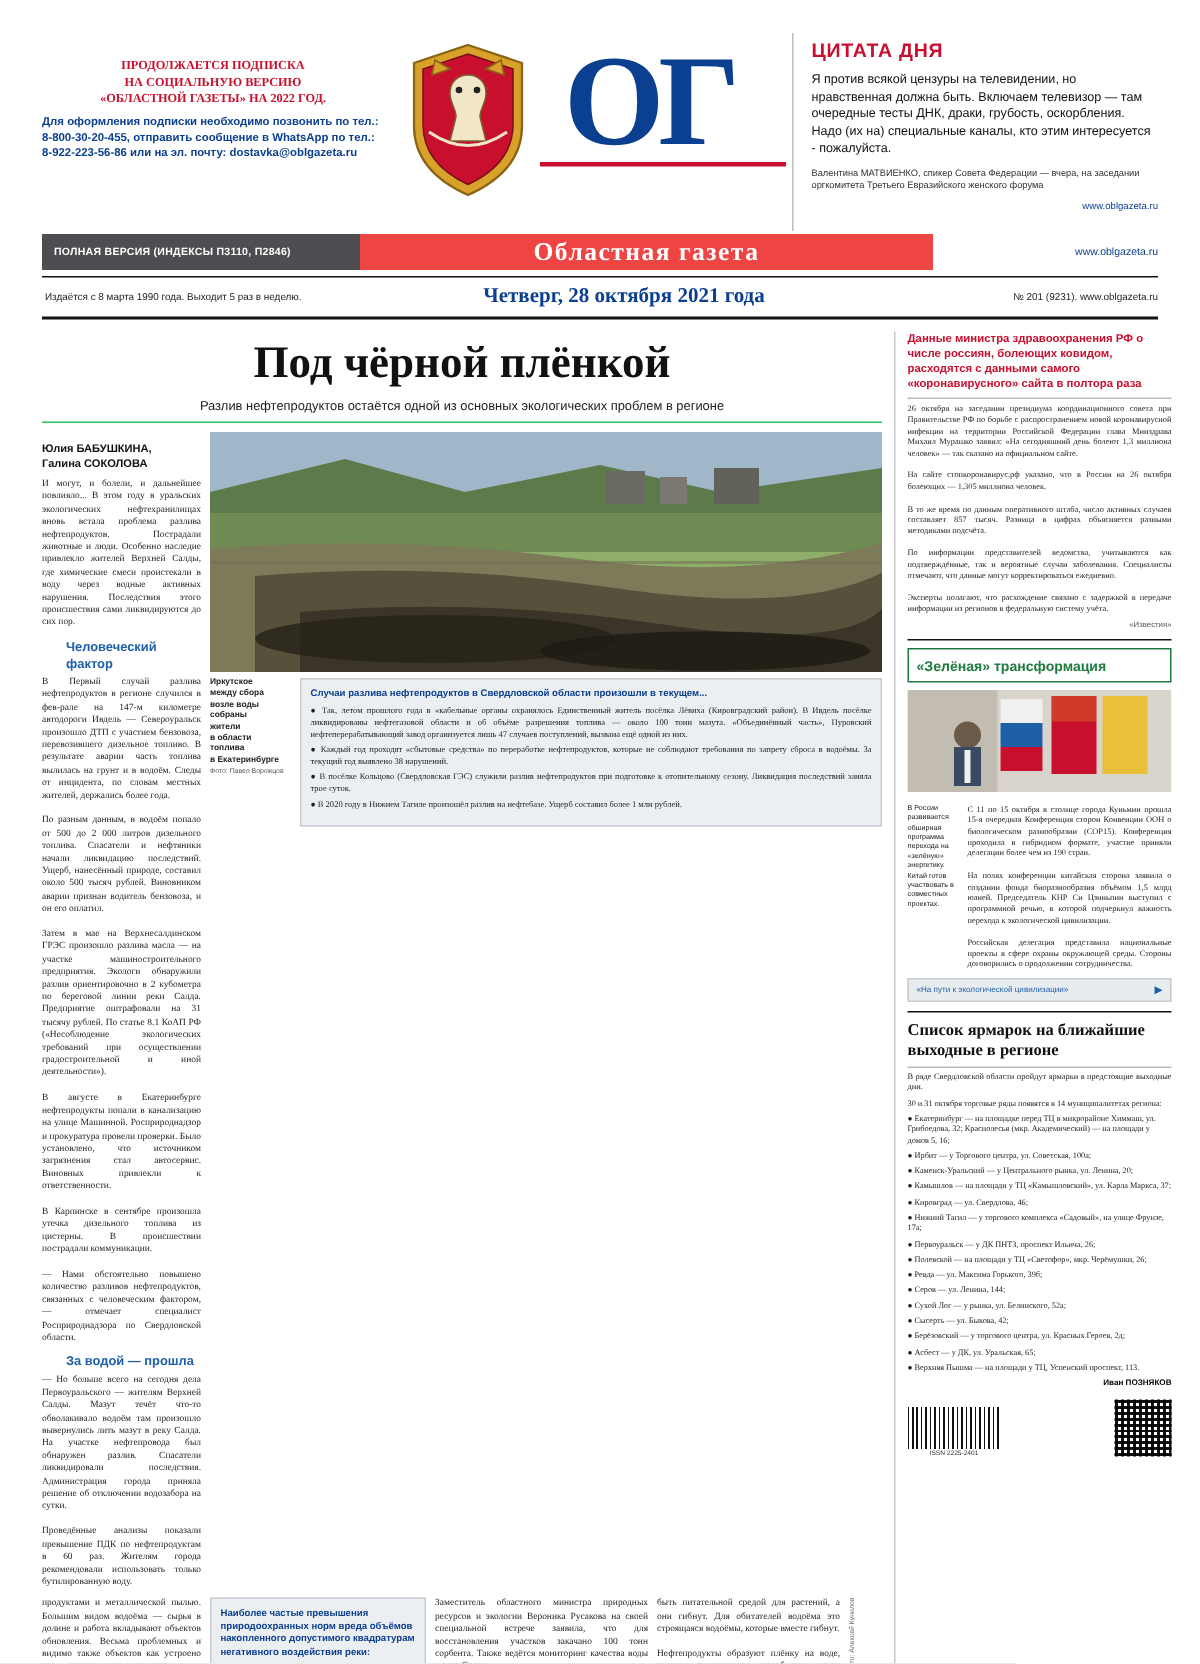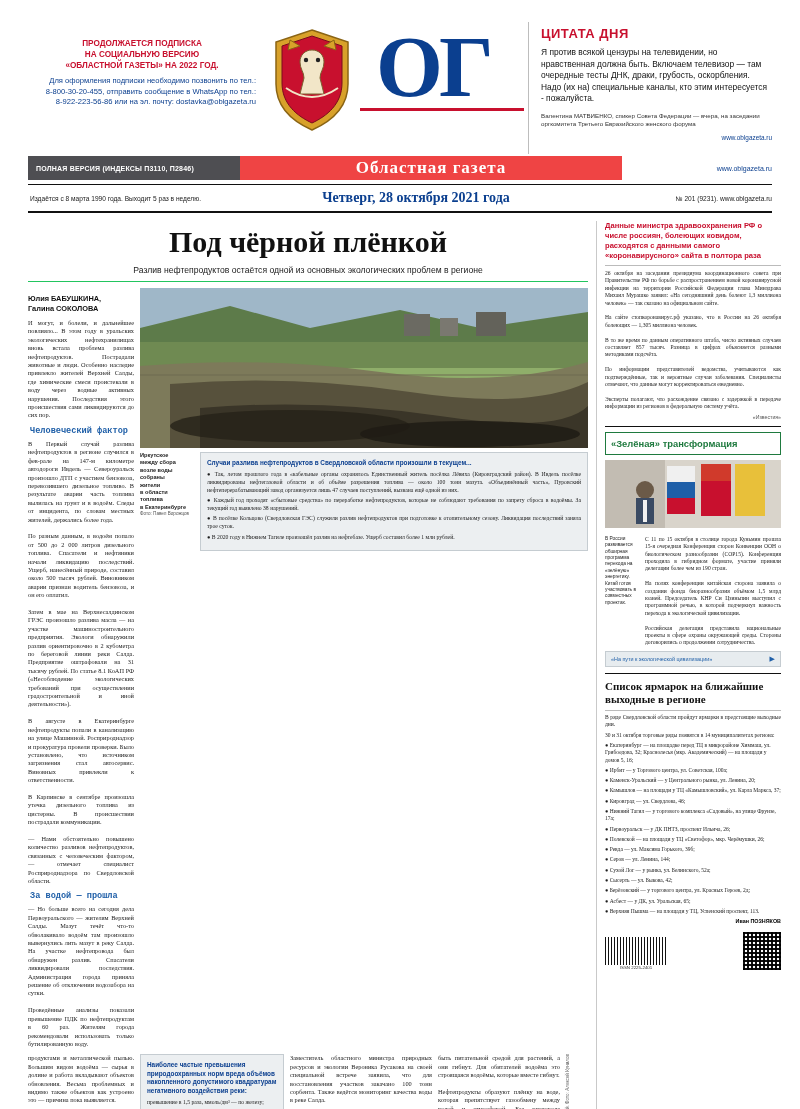--- a/index.html
+++ b/index.html
@@ -3,22 +3,22 @@
 <meta charset="utf-8">
 <style>
   html,body{margin:0;padding:0;background:#d8d8d8;}
   body{font-family:"Liberation Serif", serif;}
   .page{width:800px;height:1109px;background:#ffffff;position:relative;overflow:hidden;box-sizing:border-box;}
   .inner{position:absolute;left:28px;top:22px;width:744px;height:1065px;}
 
   
   .masthead{display:flex;height:132px;}
   .mast-left{width:228px;padding-top:16px;}
-  .mast-left .sub-red{color:#c8102e;font-family:Liberation Sans, sans-serif;font-weight:bold;font-size:8.2px;line-height:11px;text-align:center;}
-  .mast-left .sub-blue{color:#0b3f8f;font-family:"Liberation Sans",sans-serif;font-weight:normal;font-size:7.6px;line-height:10.5px;text-align:right;margin-top:5px;margin-left:16px;}
+  .mast-left .sub-red{color:#c8102e;font-family:Liberation Serif, serif;font-weight:bold;font-size:8.2px;line-height:11px;text-align:center;}
+  .mast-left .sub-blue{color:#0b3f8f;font-family:"Liberation Sans",sans-serif;font-weight:bold;font-size:7.6px;line-height:10.5px;text-align:left;margin-top:5px;}
   .mast-center{width:272px;position:relative;}
   .coat{position:absolute;left:14px;top:6px;width:84px;height:104px;}
   .og{position:absolute;left:120px;top:2px;font-family:"Liberation Serif",serif;font-weight:bold;font-size:86px;color:#0b3f8f;letter-spacing:-4px;line-height:86px;}
   .og-line{position:absolute;left:104px;top:86px;width:164px;height:3px;background:#c8102e;}
   .mast-right{flex:1;padding-left:12px;border-left:1px solid #bdbdbd;}
   .quote-title{color:#c8102e;font-family:"Liberation Sans",sans-serif;font-weight:bold;font-size:13px;letter-spacing:.5px;margin:4px 0 6px 0;}
   .quote-body{font-family:"Liberation Sans",sans-serif;font-size:8.4px;line-height:11.6px;color:#111;}
   .quote-attr{font-family:"Liberation Sans",sans-serif;font-size:6.2px;line-height:8px;color:#333;margin-top:7px;}
   .quote-site{font-family:"Liberation Sans",sans-serif;font-size:6.4px;color:#0b3f8f;text-align:right;margin-top:6px;}
 
@@ -35,21 +35,21 @@
 
   
   .content{display:flex;margin-top:8px;}
   .leftcol{width:560px;}
   .rightcol{width:176px;margin-left:8px;border-left:1px solid #c9c9c9;padding-left:8px;}
 
   h1.head{font-family:"Liberation Serif",serif;font-weight:bold;font-size:30px;text-align:center;margin:4px 0 6px 0;color:#111;}
   .deck{font-family:"Liberation Sans",sans-serif;font-size:8.6px;text-align:center;color:#222;border-bottom:1px solid #22c55e;padding-bottom:6px;}
 
   .byline{font-family:"Liberation Sans",sans-serif;font-weight:bold;font-size:7.4px;color:#111;line-height:10px;margin:6px 0 5px 0;}
-  .sub-h{color:#1f5fa8;font-family:Liberation Mono, monospace;font-weight:bold;font-size:8.6px;margin:6px 0 3px 2px;line-height:11px;}
+  .sub-h{color:#1f5fa8;font-family:Liberation Sans, sans-serif;font-weight:bold;font-size:8.6px;margin:6px 0 3px 16px;line-height:11px;}
 
   .col-text{font-family:"Liberation Serif",serif;font-size:6.3px;line-height:8.4px;color:#1c1c1c;text-align:justify;}
 
   .photo{background:#6f8a5a;position:relative;overflow:hidden;}
   .caption{font-family:"Liberation Sans",sans-serif;font-size:5.6px;line-height:7.4px;color:#222;}
   .credit{font-family:"Liberation Sans",sans-serif;font-size:4.6px;color:#555;}
 
   .grey-box{background:#eceff1;border:1px solid #c5ccd1;padding:6px;box-sizing:border-box;}
   .grey-box .gb-title{font-family:"Liberation Sans",sans-serif;font-weight:bold;font-size:6.4px;color:#0b3f8f;line-height:8.4px;margin-bottom:4px;}
   .grey-box .gb-text{font-family:"Liberation Serif",serif;font-size:5.7px;line-height:7.6px;text-align:justify;color:#1c1c1c;}

